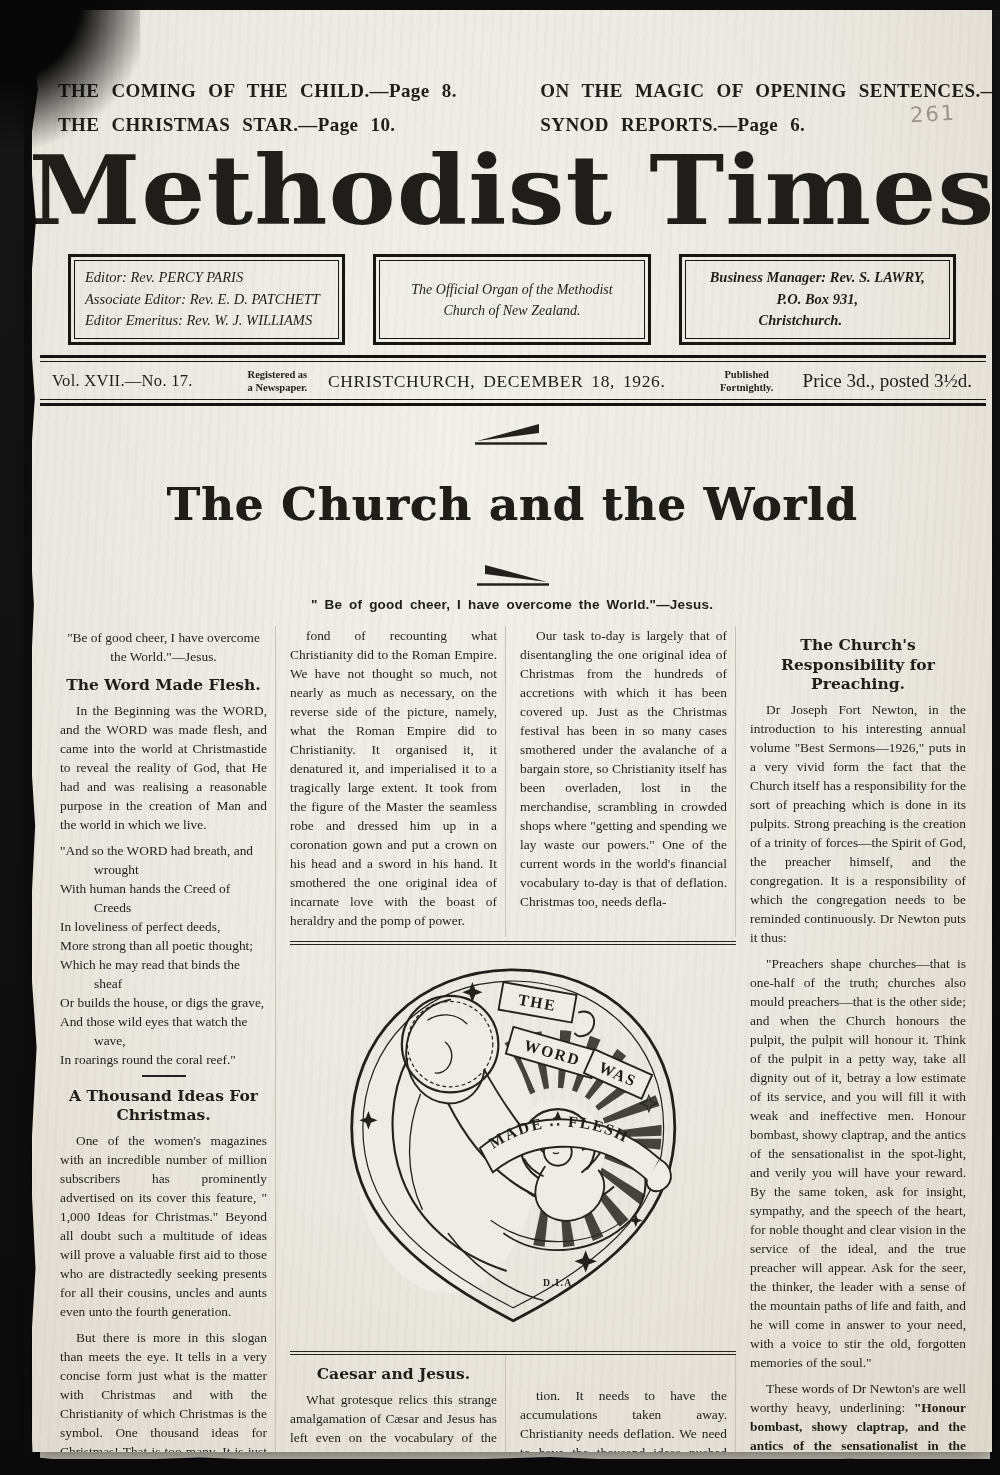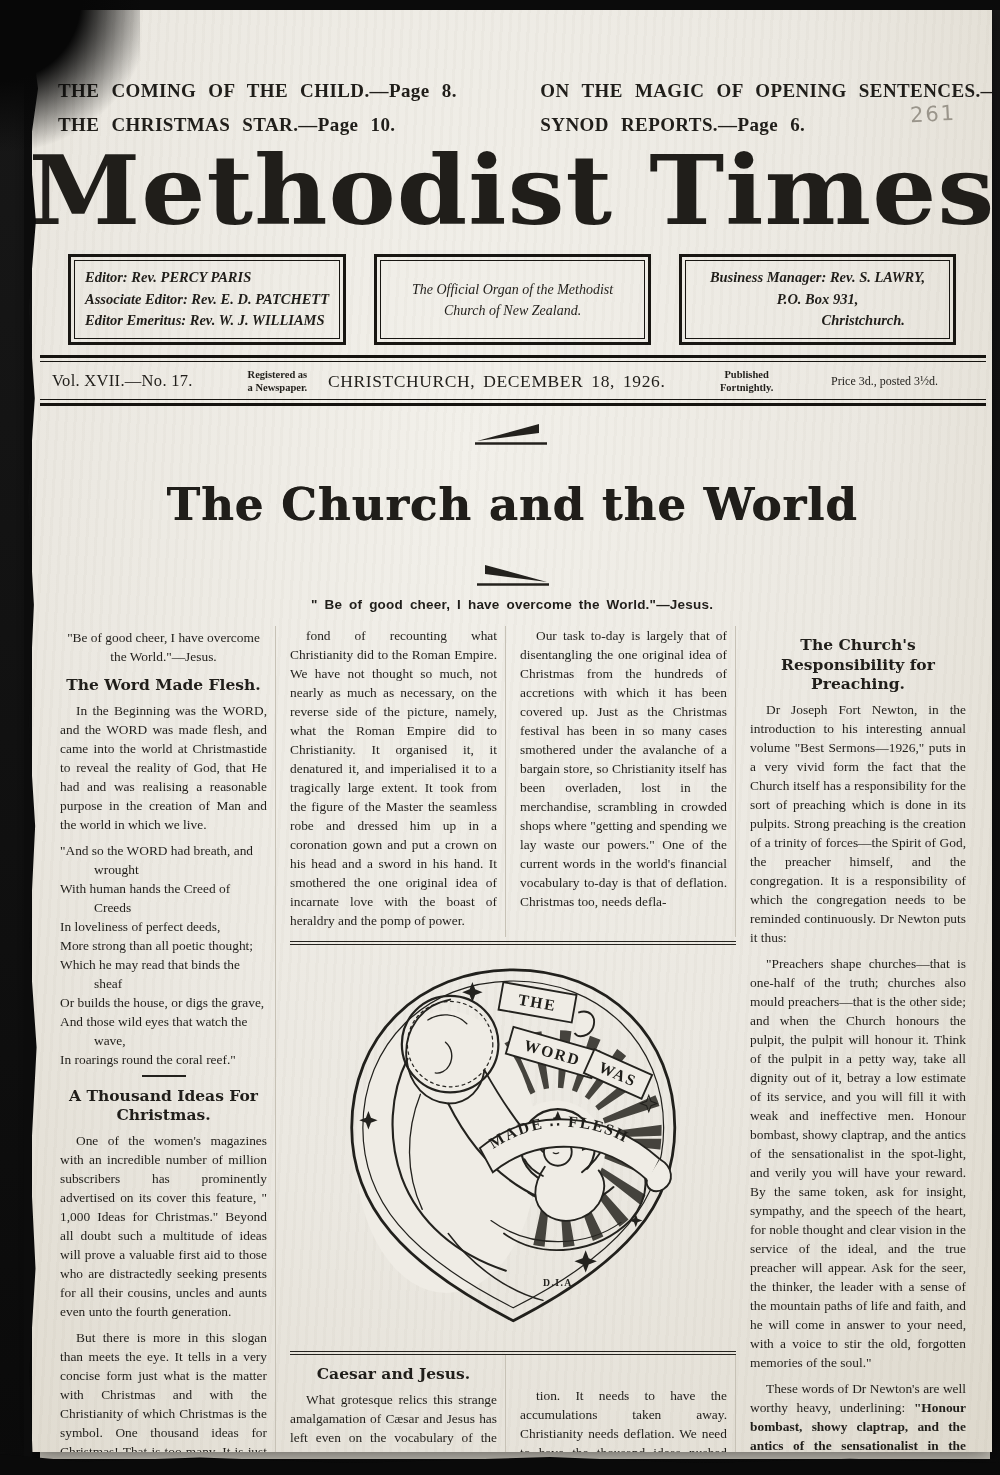--- a/index.html
+++ b/index.html
@@ -22,34 +22,34 @@
   .index-row{display:flex;justify-content:space-between;margin:64px 24px 0 26px;}
   .index-col{display:flex;flex-direction:column;}
   .index-col.right{width:47%;}
   .index-item{font-weight:700;font-size:19px;line-height:34px;letter-spacing:.4px;word-spacing:7px;white-space:nowrap;}
   .kicker{margin-top:12px;text-align:center;font-family:"Liberation Sans",sans-serif;font-weight:700;font-size:33px;letter-spacing:11px;word-spacing:22px;}
   .mast-title{margin-top:0;text-align:center;font-family:"DejaVu Serif",serif;font-weight:700;font-size:96px;line-height:1.02;letter-spacing:1px;transform:scaleX(1.05);transform-origin:50% 50%;white-space:nowrap;}
 
   .boxes{display:flex;gap:28px;margin:14px 36px 0 36px;align-items:stretch;}
   .box-outer{border:3px solid #181612;padding:3px;flex:1;background:transparent;}
   .box-inner{border:1.5px solid #181612;padding:6px 10px;height:100%;box-sizing:border-box;font-style:italic;}
-  .box-editors .box-line{font-weight:700;font-size:14.5px;line-height:1.5;white-space:nowrap;}
+  .box-editors .box-line{font-weight:400;font-size:14.5px;line-height:1.5;white-space:nowrap;}
   .box-organ{display:flex;flex-direction:column;justify-content:center;text-align:center;}
   .box-organ .box-line{font-size:14px;line-height:1.5;font-family:Liberation Serif, serif;}
   .box-business{text-align:center;}
   .box-business .box-line{font-weight:700;font-size:14.5px;line-height:1.5;}
-  .box-business .box-line:last-child{text-align:right;padding-right:34px;}
+  .box-business .box-line:last-child{padding-right:34px;}
 
   .rule-a{height:3px;border-top:3px solid #15130f;border-bottom:1px solid #15130f;margin:10px 6px 0 8px;}
   .rule-b{height:3px;border-top:1px solid #15130f;border-bottom:3px solid #15130f;margin:0 6px 0 8px;}
   .dateline{display:flex;align-items:center;margin:0 8px;padding:6px 12px 5px;}
   .dl-vol{width:19%;font-size:16.5px;letter-spacing:.3px;}
   .dl-small{width:11%;font-size:10.5px;font-weight:700;text-align:center;line-height:1.25;}
   .dl-place{flex:1;text-align:left;font-size:17.5px;letter-spacing:.6px;word-spacing:3px;}
-  .dl-price{width:19%;text-align:center;font-size:12px;}
+  .dl-price{width:19%;text-align:right;font-size:19px;}
 
   .section-head{display:flex;justify-content:center;align-items:center;gap:30px;margin-top:14px;flex-direction:column;}
   .section-title{font-family:"DejaVu Serif",serif;font-weight:700;font-size:45px;letter-spacing:1px;text-shadow:.6px 0 currentColor;}
   .ornament svg{display:block;}
   .motto{margin-top:8px;text-align:center;font-family:"Liberation Sans",sans-serif;font-weight:700;font-size:13.5px;letter-spacing:.2px;word-spacing:3px;}
 
   
   .columns{display:grid;grid-template-columns:repeat(4,1fr);column-gap:14px;grid-template-rows:auto auto 1fr;margin:14px 26px 0 28px;font-size:13.4px;line-height:19px;text-align:justify;}
   .c1{grid-area:1/1/4/2;}
   .c2t{grid-area:1/2/2/3;}

